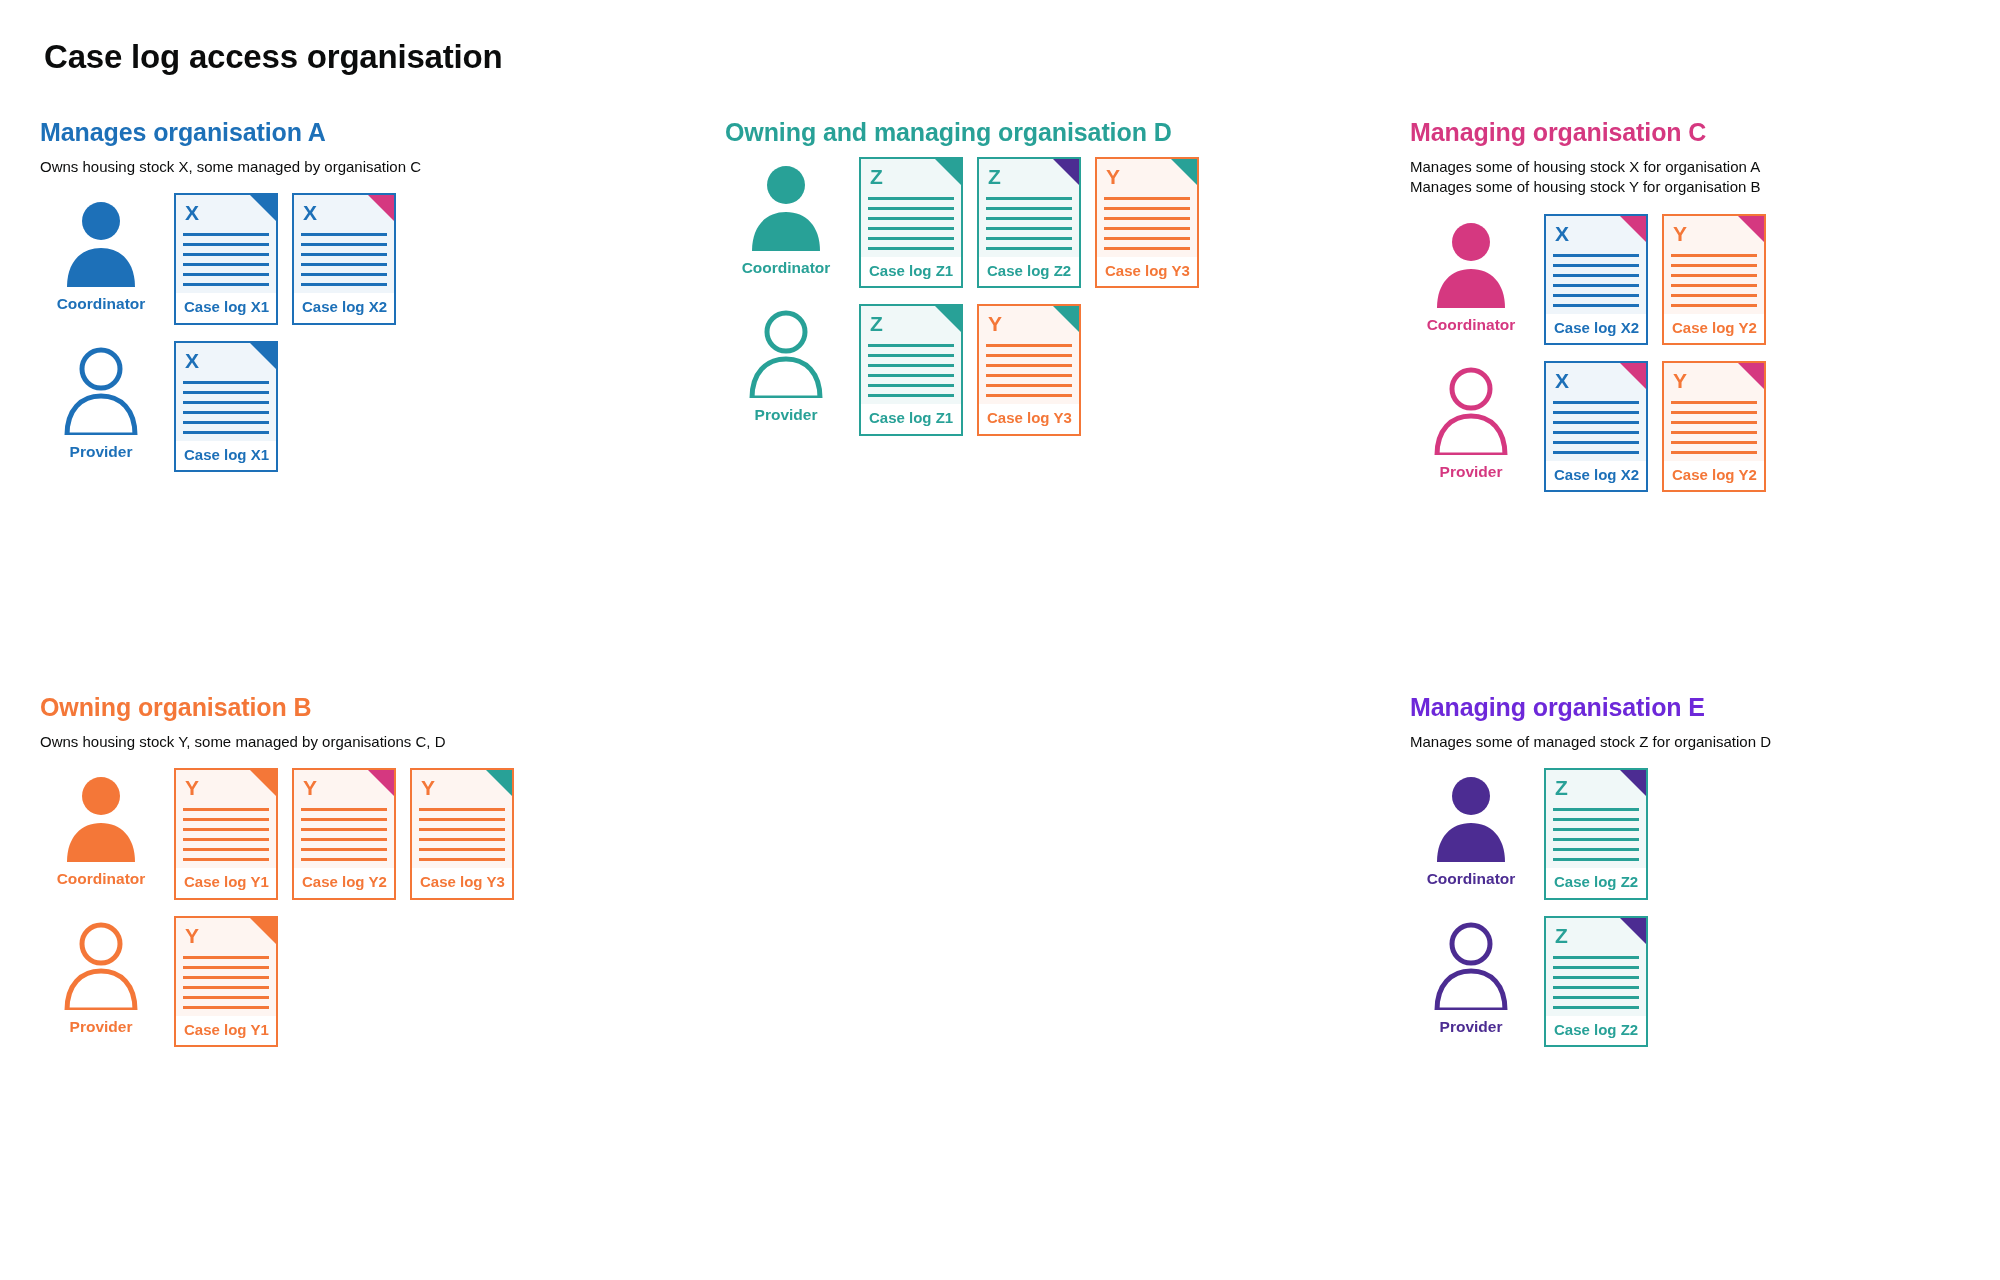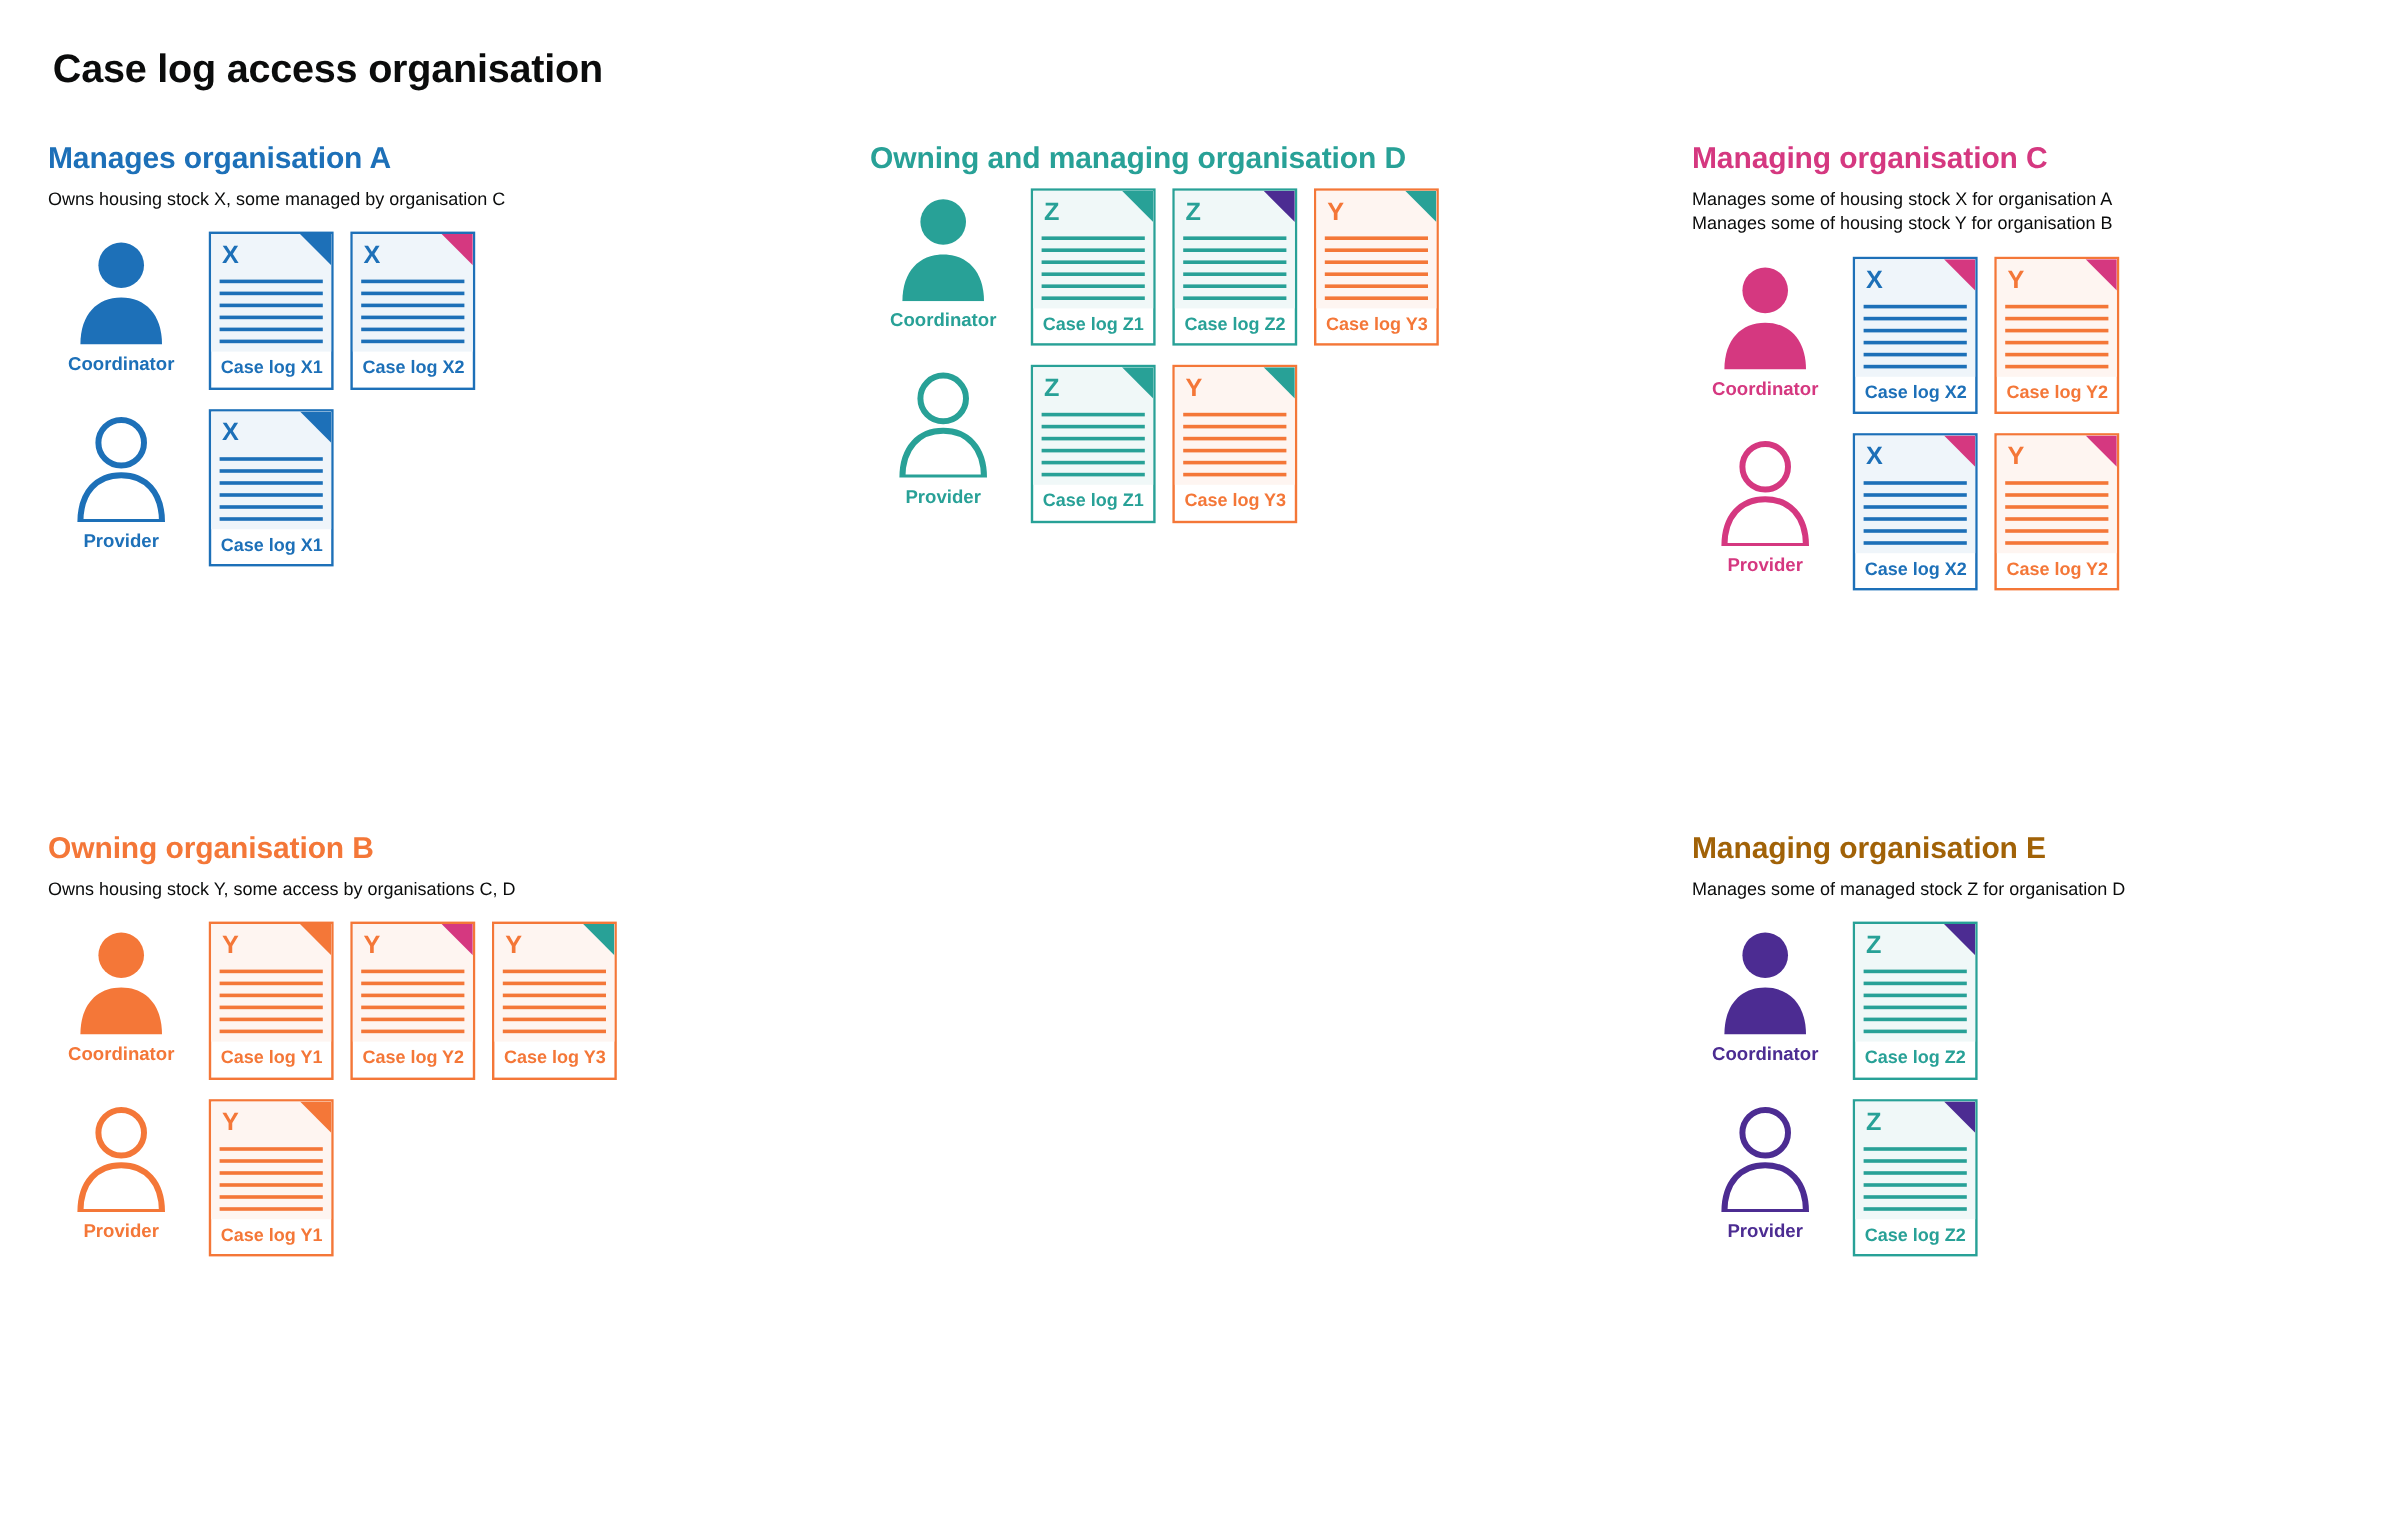--- a/index.html
+++ b/index.html
@@ -385,21 +385,21 @@
                   <span style="background: rgb(244, 119, 56);"></span>
                 </div>
               </div>
               <div class="doc-caption" style="color: rgb(244, 119, 56);">Case log Y2</div>
             </div>
           </div>
         </div>
       </div>
       <div class="panel" style="left: 0px; top: 575px;">
         <div class="panel-title" style="color: rgb(244, 119, 56);">Owning organisation B</div>
-        <div class="panel-desc">Owns housing stock Y, some access by organisations C, D</div>
+        <div class="panel-desc">Owns housing stock Y, some managed by organisations C, D</div>
         <div class="row">
           <div class="person-block">
             <svg viewBox="0 0 84 88" class="person-icon">
               <path d="M8,88 C8,63 22,49 42,49 C62,49 76,63 76,88 Z" fill="#f47738"></path>
               <circle cx="42" cy="22" r="19" fill="#f47738"></circle>
             </svg>
             <div class="person-label" style="color: rgb(244, 119, 56);">Coordinator</div>
           </div>
           <div class="docs">
             <div class="doc" style="border-color: rgb(244, 119, 56);">
@@ -470,21 +470,21 @@
                   <span style="background: rgb(244, 119, 56);"></span>
                   <span style="background: rgb(244, 119, 56);"></span>
                 </div>
               </div>
               <div class="doc-caption" style="color: rgb(244, 119, 56);">Case log Y1</div>
             </div>
           </div>
         </div>
       </div>
       <div class="panel" style="left: 1370px; top: 575px;">
-        <div class="panel-title" style="color: #a16207;">Managing organisation E</div>
+        <div class="panel-title" style="color: #6d28d9;">Managing organisation E</div>
         <div class="panel-desc">Manages some of managed stock Z for organisation D</div>
         <div class="row">
           <div class="person-block">
             <svg viewBox="0 0 84 88" class="person-icon">
               <path d="M8,88 C8,63 22,49 42,49 C62,49 76,63 76,88 Z" fill="#4c2c92"></path>
               <circle cx="42" cy="22" r="19" fill="#4c2c92"></circle>
             </svg>
             <div class="person-label" style="color: rgb(76, 44, 146);">Coordinator</div>
           </div>
           <div class="docs">

